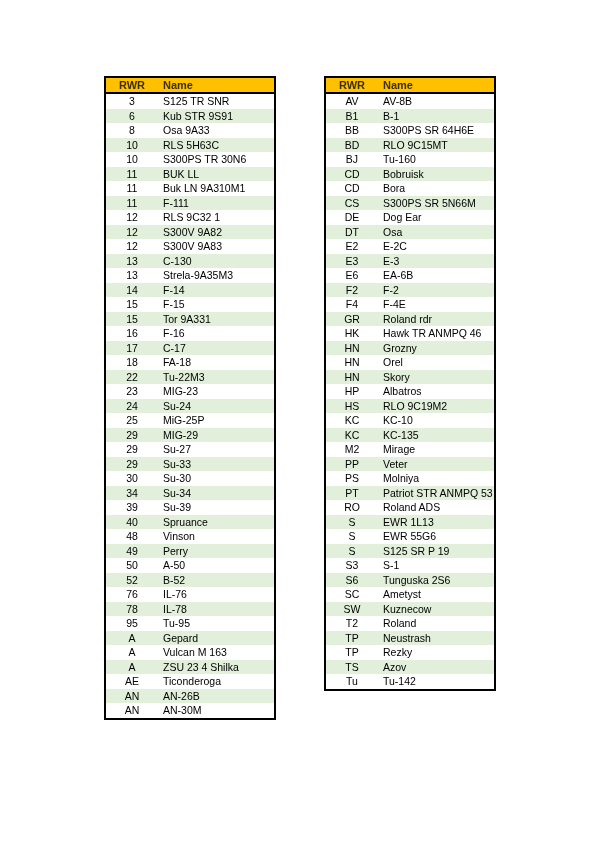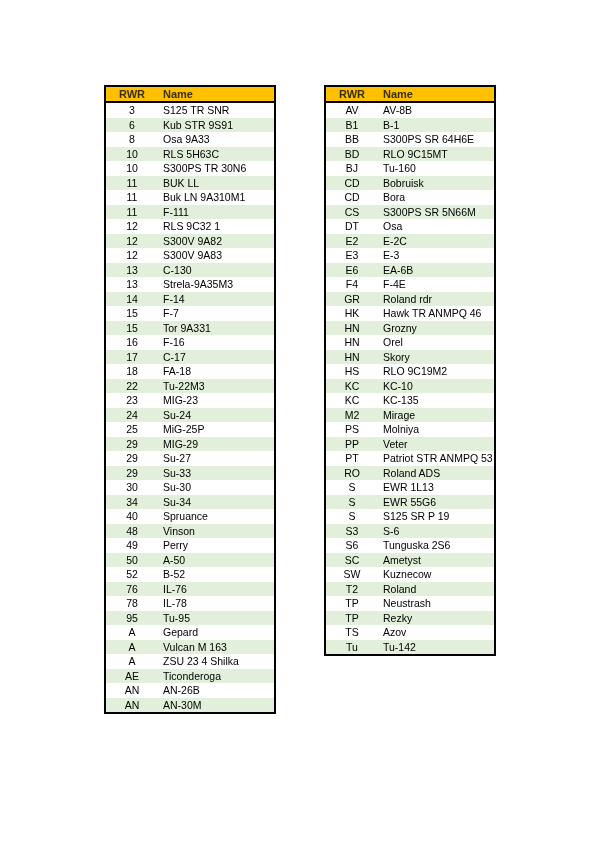--- a/index.html
+++ b/index.html
@@ -5,21 +5,21 @@
   html,body { margin:0; padding:0; }
   .page {
     position:relative;
     width:601px; height:848px;
     background: var(--page-bg, #ffffff);
     font-family:"Liberation Sans","DejaVu Sans",sans-serif;
     overflow:hidden;
   }
   .rwr-table {
     position:absolute;
-    top:85px;
+    top:76px;
     width:172px;
     border:2px solid var(--border-black,#000);
     box-sizing:border-box;
     background:#fff;
   }
   .rwr-table.t0 { left:104px; }
   .rwr-table.t1 { left:324px; }
   .thead {
     display:flex;
     background: var(--header-bg,#FFC000);
@@ -103,21 +103,21 @@
         <div class="row">
           <span class="cell rwr">13</span>
           <span class="cell name">Strela-9A35M3</span>
         </div>
         <div class="row">
           <span class="cell rwr">14</span>
           <span class="cell name">F-14</span>
         </div>
         <div class="row">
           <span class="cell rwr">15</span>
-          <span class="cell name">F-7</span>
+          <span class="cell name">F-15</span>
         </div>
         <div class="row">
           <span class="cell rwr">15</span>
           <span class="cell name">Tor 9A331</span>
         </div>
         <div class="row">
           <span class="cell rwr">16</span>
           <span class="cell name">F-16</span>
         </div>
         <div class="row">
@@ -156,20 +156,24 @@
           <span class="cell rwr">29</span>
           <span class="cell name">Su-33</span>
         </div>
         <div class="row">
           <span class="cell rwr">30</span>
           <span class="cell name">Su-30</span>
         </div>
         <div class="row">
           <span class="cell rwr">34</span>
           <span class="cell name">Su-34</span>
+        </div>
+        <div class="row">
+          <span class="cell rwr">39</span>
+          <span class="cell name">Su-39</span>
         </div>
         <div class="row">
           <span class="cell rwr">40</span>
           <span class="cell name">Spruance</span>
         </div>
         <div class="row">
           <span class="cell rwr">48</span>
           <span class="cell name">Vinson</span>
         </div>
         <div class="row">
@@ -255,36 +259,44 @@
         </div>
         <div class="row">
           <span class="cell rwr">CD</span>
           <span class="cell name">Bora</span>
         </div>
         <div class="row">
           <span class="cell rwr">CS</span>
           <span class="cell name">S300PS SR 5N66M</span>
         </div>
         <div class="row">
+          <span class="cell rwr">DE</span>
+          <span class="cell name">Dog Ear</span>
+        </div>
+        <div class="row">
           <span class="cell rwr">DT</span>
           <span class="cell name">Osa</span>
         </div>
         <div class="row">
           <span class="cell rwr">E2</span>
           <span class="cell name">E-2C</span>
         </div>
         <div class="row">
           <span class="cell rwr">E3</span>
           <span class="cell name">E-3</span>
         </div>
         <div class="row">
           <span class="cell rwr">E6</span>
           <span class="cell name">EA-6B</span>
         </div>
         <div class="row">
+          <span class="cell rwr">F2</span>
+          <span class="cell name">F-2</span>
+        </div>
+        <div class="row">
           <span class="cell rwr">F4</span>
           <span class="cell name">F-4E</span>
         </div>
         <div class="row">
           <span class="cell rwr">GR</span>
           <span class="cell name">Roland rdr</span>
         </div>
         <div class="row">
           <span class="cell rwr">HK</span>
           <span class="cell name">Hawk TR ANMPQ 46</span>
@@ -295,44 +307,48 @@
         </div>
         <div class="row">
           <span class="cell rwr">HN</span>
           <span class="cell name">Orel</span>
         </div>
         <div class="row">
           <span class="cell rwr">HN</span>
           <span class="cell name">Skory</span>
         </div>
         <div class="row">
+          <span class="cell rwr">HP</span>
+          <span class="cell name">Albatros</span>
+        </div>
+        <div class="row">
           <span class="cell rwr">HS</span>
           <span class="cell name">RLO 9C19M2</span>
         </div>
         <div class="row">
           <span class="cell rwr">KC</span>
           <span class="cell name">KC-10</span>
         </div>
         <div class="row">
           <span class="cell rwr">KC</span>
           <span class="cell name">KC-135</span>
         </div>
         <div class="row">
           <span class="cell rwr">M2</span>
           <span class="cell name">Mirage</span>
         </div>
         <div class="row">
+          <span class="cell rwr">PP</span>
+          <span class="cell name">Veter</span>
+        </div>
+        <div class="row">
           <span class="cell rwr">PS</span>
           <span class="cell name">Molniya</span>
         </div>
         <div class="row">
-          <span class="cell rwr">PP</span>
-          <span class="cell name">Veter</span>
-        </div>
-        <div class="row">
           <span class="cell rwr">PT</span>
           <span class="cell name">Patriot STR ANMPQ 53</span>
         </div>
         <div class="row">
           <span class="cell rwr">RO</span>
           <span class="cell name">Roland ADS</span>
         </div>
         <div class="row">
           <span class="cell rwr">S</span>
           <span class="cell name">EWR 1L13</span>
@@ -340,21 +356,21 @@
         <div class="row">
           <span class="cell rwr">S</span>
           <span class="cell name">EWR 55G6</span>
         </div>
         <div class="row">
           <span class="cell rwr">S</span>
           <span class="cell name">S125 SR P 19</span>
         </div>
         <div class="row">
           <span class="cell rwr">S3</span>
-          <span class="cell name">S-6</span>
+          <span class="cell name">S-1</span>
         </div>
         <div class="row">
           <span class="cell rwr">S6</span>
           <span class="cell name">Tunguska 2S6</span>
         </div>
         <div class="row">
           <span class="cell rwr">SC</span>
           <span class="cell name">Ametyst</span>
         </div>
         <div class="row">

